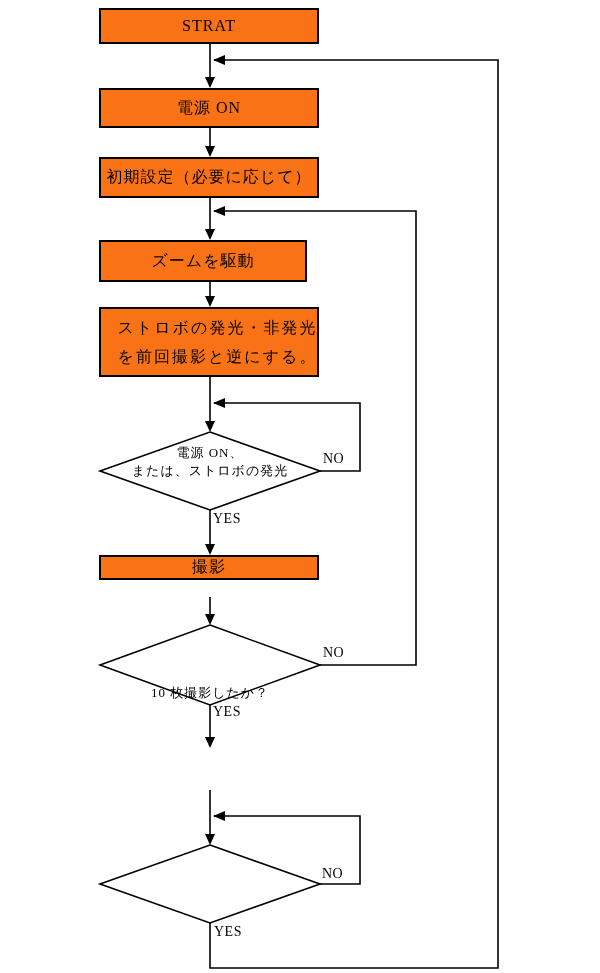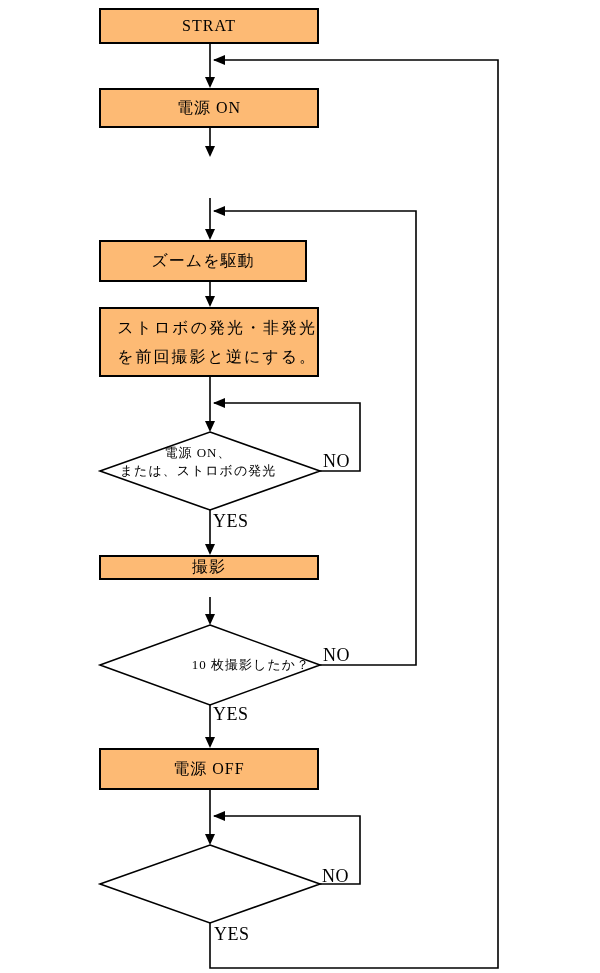--- a/index.html
+++ b/index.html
@@ -2,34 +2,34 @@
 <html><head>
 <meta charset="utf-8">
 <style>
   html,body{margin:0;padding:0;background:#fff;}
   .canvas{
     position:relative;width:600px;height:973px;background:#ffffff;
     font-family:"Liberation Serif","DejaVu Serif",serif;color:#000;overflow:hidden;
   }
   .canvas svg{position:absolute;left:0;top:0;}
   .box{
-    position:absolute;box-sizing:border-box;border:2px solid #000;background:#fdba74;
+    position:absolute;box-sizing:border-box;border:2px solid #000;background:#f97316;
     display:flex;align-items:center;justify-content:center;
     font-size:16px;letter-spacing:1px;white-space:nowrap;
   }
   .box-multiline{
-    flex-direction:column;align-items:flex-end;justify-content:center;
+    flex-direction:column;align-items:center;justify-content:center;
     padding-left:17px;line-height:29px;letter-spacing:2px;
   }
   .dtext{
     position:absolute;text-align:center;font-size:13px;line-height:18px;
     letter-spacing:1px;white-space:nowrap;
   }
   .elabel{
-    position:absolute;font-size:18px;letter-spacing:0.5px;white-space:nowrap;text-align:right;
+    position:absolute;font-size:14px;letter-spacing:0.5px;white-space:nowrap;text-align:right;
   }
 </style>
 </head>
 <body>
 
 <div class="canvas">
 
   <svg width="600" height="973" viewBox="0 0 600 973">
     <g stroke="#000000" stroke-width="1.6" fill="none">
 
@@ -76,44 +76,44 @@
   </svg>
 
   <div class="box" style="left:99px;top:8px;width:220px;height:36px;">
     <span>STRAT</span>
   </div>
 
   <div class="box" style="left:99px;top:88px;width:220px;height:40px;text-align:right;">
     <span>電源 ON</span>
   </div>
 
+  <div class="box" style="left:99px;top:157px;width:220px;height:41px;">
+    <span>初期設定（必要に応じて）</span>
+  </div>
 
   <div class="box" style="left:99px;top:240px;width:208px;height:42px;">
     <span>ズームを駆動</span>
   </div>
 
   <div class="box box-multiline" style="left:99px;top:307px;width:220px;height:70px;">
     <span>ストロボの発光・非発光</span>
     <span>を前回撮影と逆にする。</span>
   </div>
 
   <div class="box" style="left:99px;top:555px;width:220px;height:25px;">
     <span>撮影</span>
   </div>
 
-  <div class="box" style="left:99px;top:748px;width:220px;height:42px;">
-    <span>電源 OFF</span>
-  </div>
 
-  <div class="dtext" style="left:108px;top:444px;width:180px;">
+  <div class="dtext" style="left:120px;top:444px;width:180px;">
     <div>電源 ON、</div>
     <div>または、ストロボの発光</div>
   </div>
 
-  <div class="dtext" style="left:110px;top:656px;width:200px;text-align:right;">
+  <div class="dtext" style="left:110px;top:684px;width:200px;">
     <div>10 枚撮影したか？</div>
   </div>
 
 
   <div class="elabel" style="left:213px;top:511px;">YES</div>
   <div class="elabel" style="left:323px;top:451px;">NO</div>
 
   <div class="elabel" style="left:213px;top:704px;">YES</div>
   <div class="elabel" style="left:323px;top:645px;">NO</div>
 

